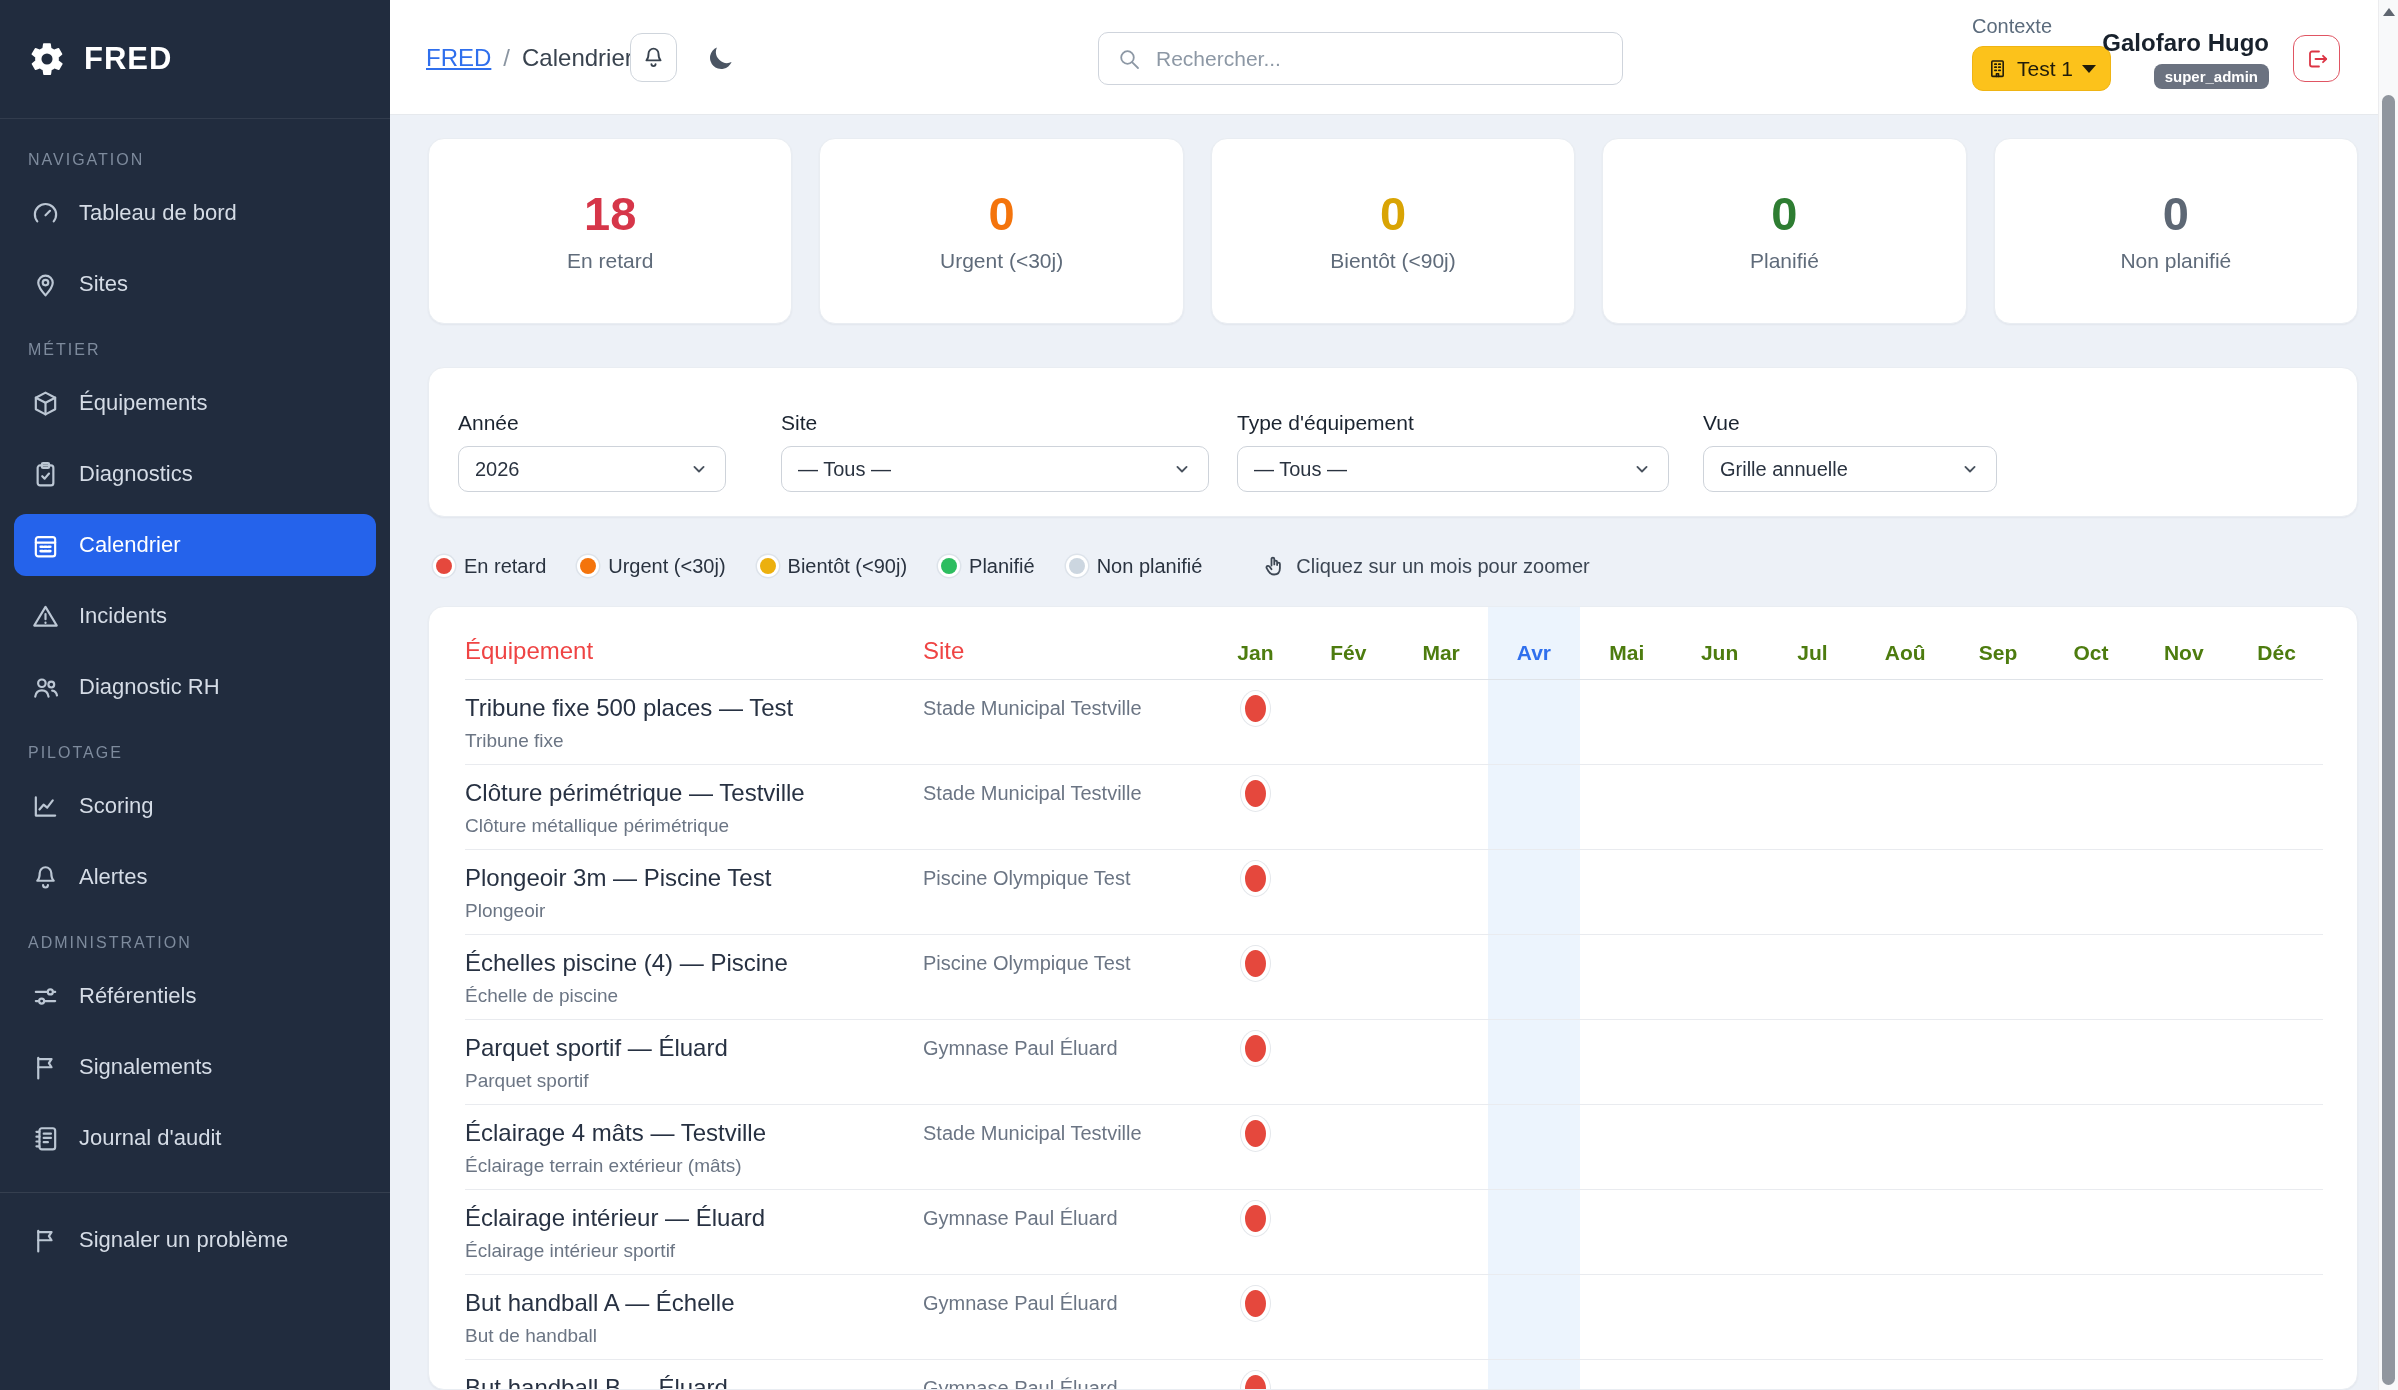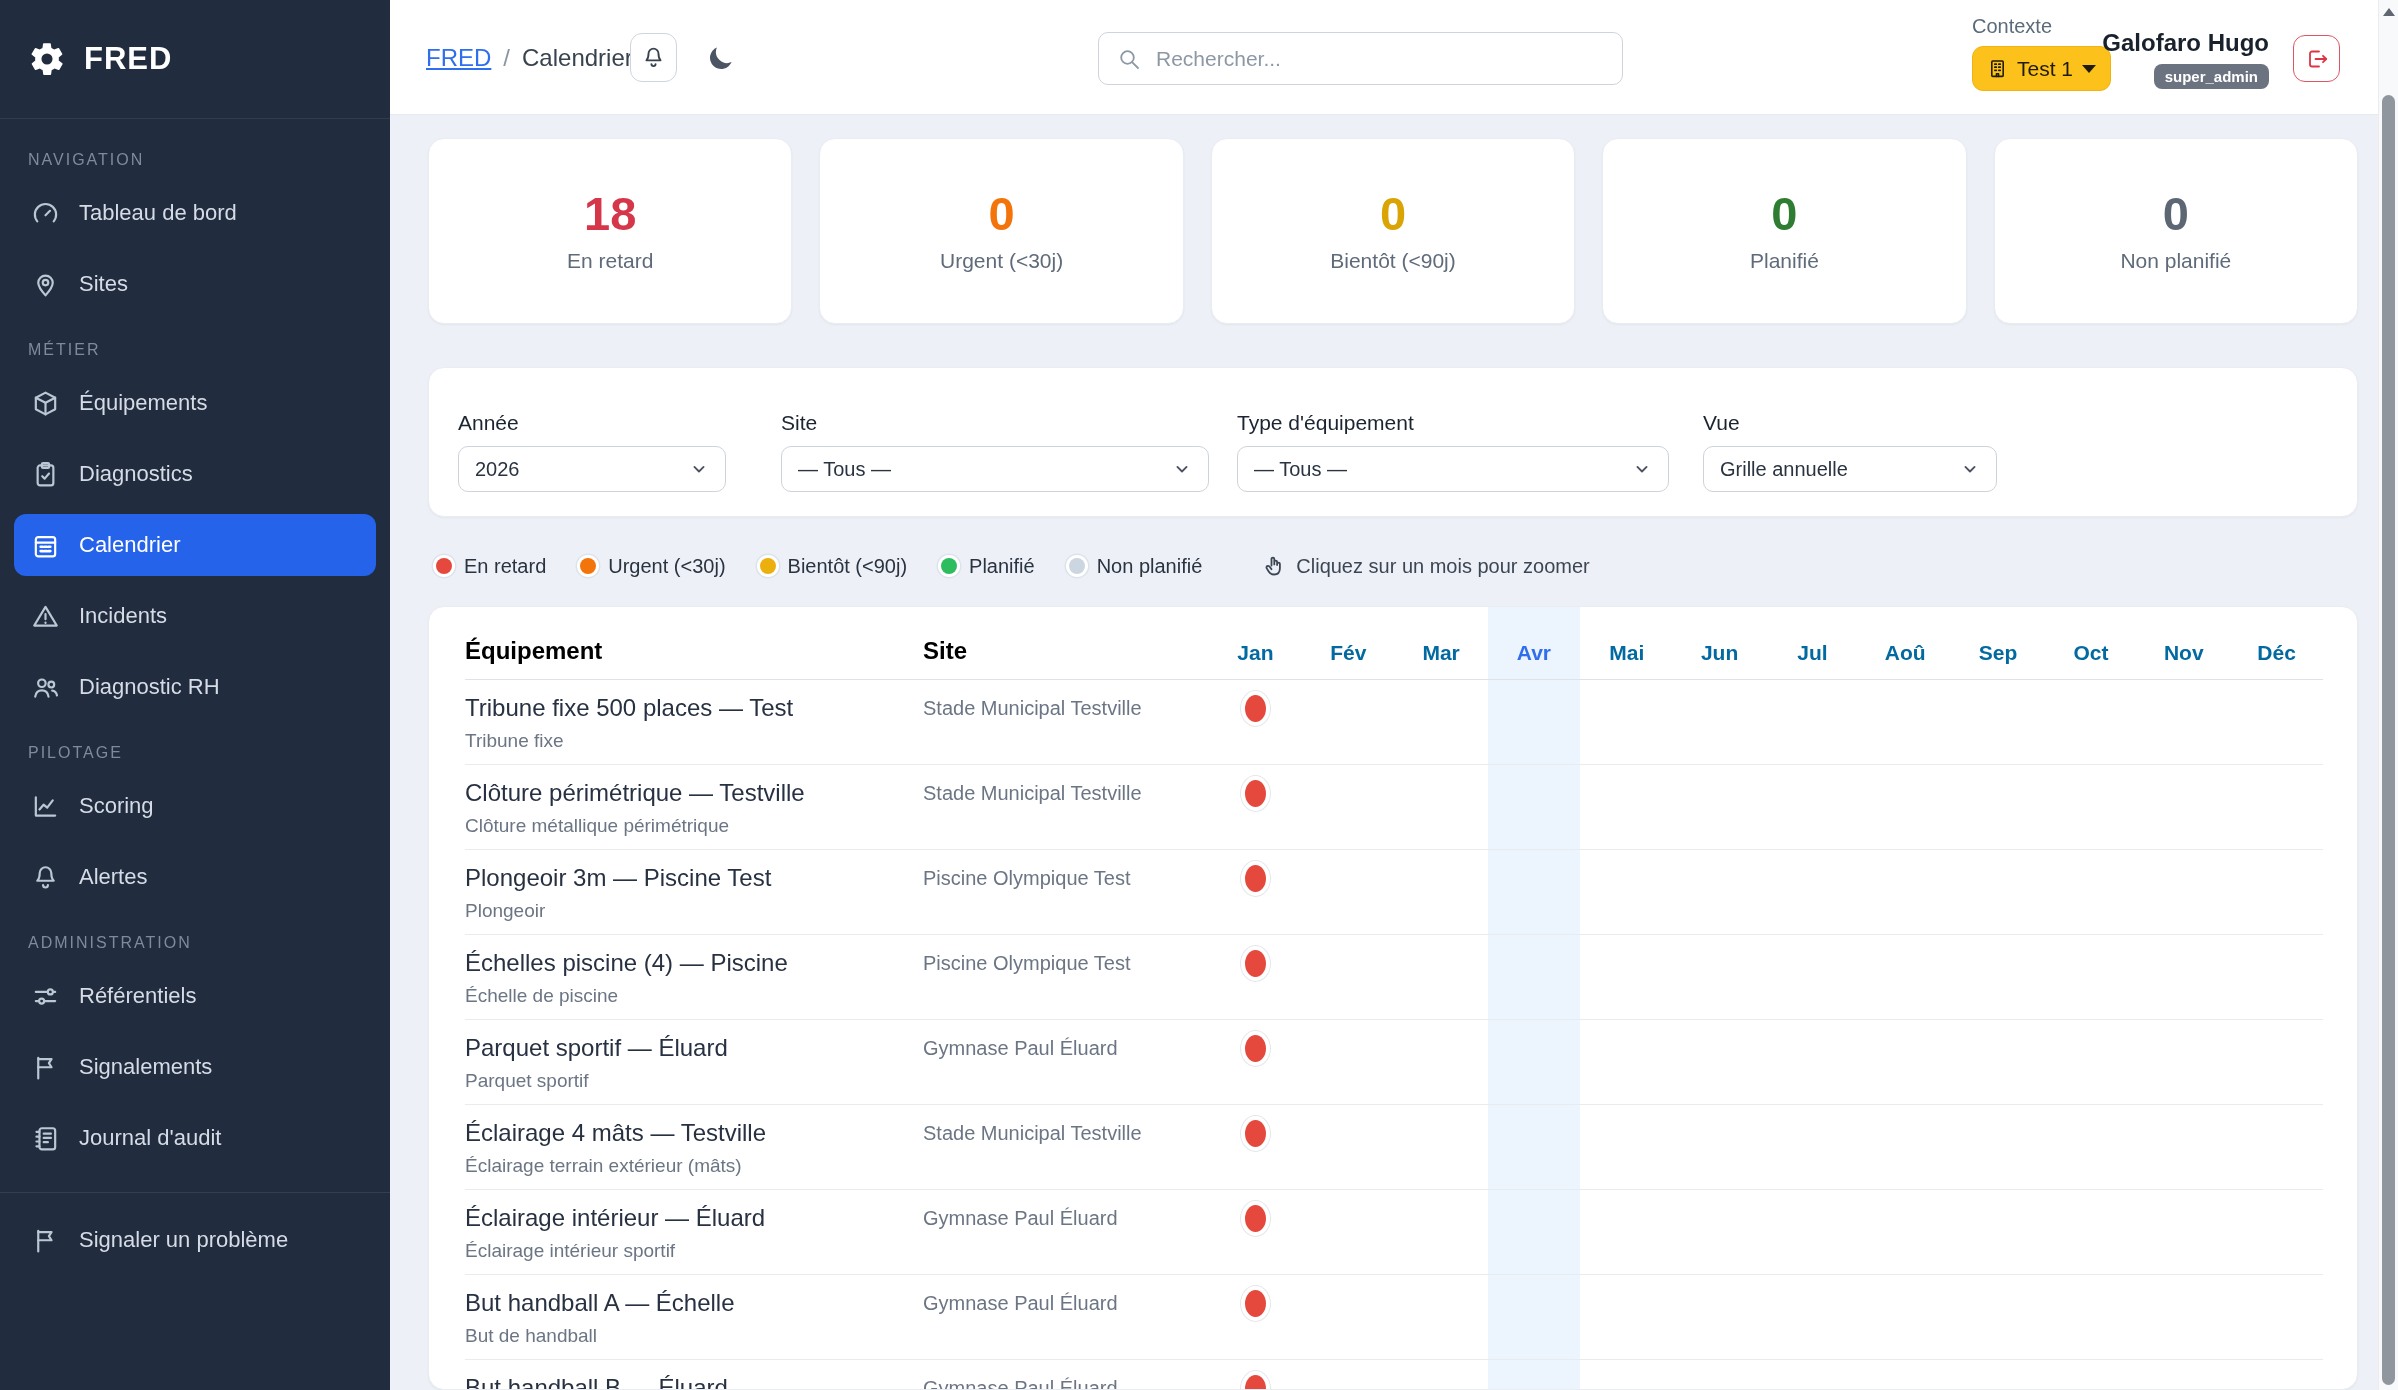--- a/index.html
+++ b/index.html
@@ -63,22 +63,22 @@
   .legend-row{display:flex;align-items:center;height:26px;margin-bottom:27px;padding-left:8px;gap:34px;flex:none;}
   .legend-item{display:flex;align-items:center;gap:12px;}
   .legend-dot{width:16px;height:16px;border-radius:50%;box-shadow:0 0 0 3px #fff,0 0 0 4.5px #dde3ea;}
   .legend-label{font-size:20px;color:#2a3340;}
   .legend-hint{display:flex;align-items:center;gap:10px;margin-left:26px;font-size:20px;color:#3c4653;}
   .legend-hint svg{width:24px;height:24px;color:#3c4653;}
   
   .table-card{flex:1;background:#fff;border:1px solid #e9edf2;border-radius:16px;box-shadow:0 1px 2px rgba(16,24,40,.05);padding:0 34px 0 36px;overflow:hidden;min-height:0;}
   .trow{display:grid;grid-template-columns:458px 286px repeat(12,1fr);}
   .thead{border-bottom:1px solid #dfe3e8;}
-  .th-text{font-size:24px;font-weight:bold;color:#000000;padding:30px 0 14px 0;}
-  .th-month{font-size:21px;font-weight:bold;color:#0369a1;display:flex;align-items:flex-end;justify-content:center;padding:30px 0 14px 0;cursor:pointer;}
+  .th-text{font-size:24px;font-weight:normal;color:#ef4444;padding:30px 0 14px 0;}
+  .th-month{font-size:21px;font-weight:bold;color:#4d7c0f;display:flex;align-items:flex-end;justify-content:center;padding:30px 0 14px 0;cursor:pointer;}
   .th-month.hl{background:#ecf4fd;color:#2f6fed;}
   .tbody-row{height:85px;border-bottom:1px solid #e9ebef;cursor:pointer;}
   .cell-equip{padding-top:13px;}
   .equip-name{font-size:24px;color:#273142;line-height:1.25;}
   .equip-type{font-size:19px;color:#6b7584;margin-top:7px;}
   .cell-site{padding-top:17px;font-size:20px;color:#6b7584;}
   .cell-month{display:flex;justify-content:center;align-items:flex-start;padding-top:15px;}
   .cell-month.hl{background:#ecf4fd;}
   .status-dot{width:21px;height:27px;border-radius:50%;box-shadow:0 0 0 4px #fff,0 0 0 5px #e4e7eb;}
   

